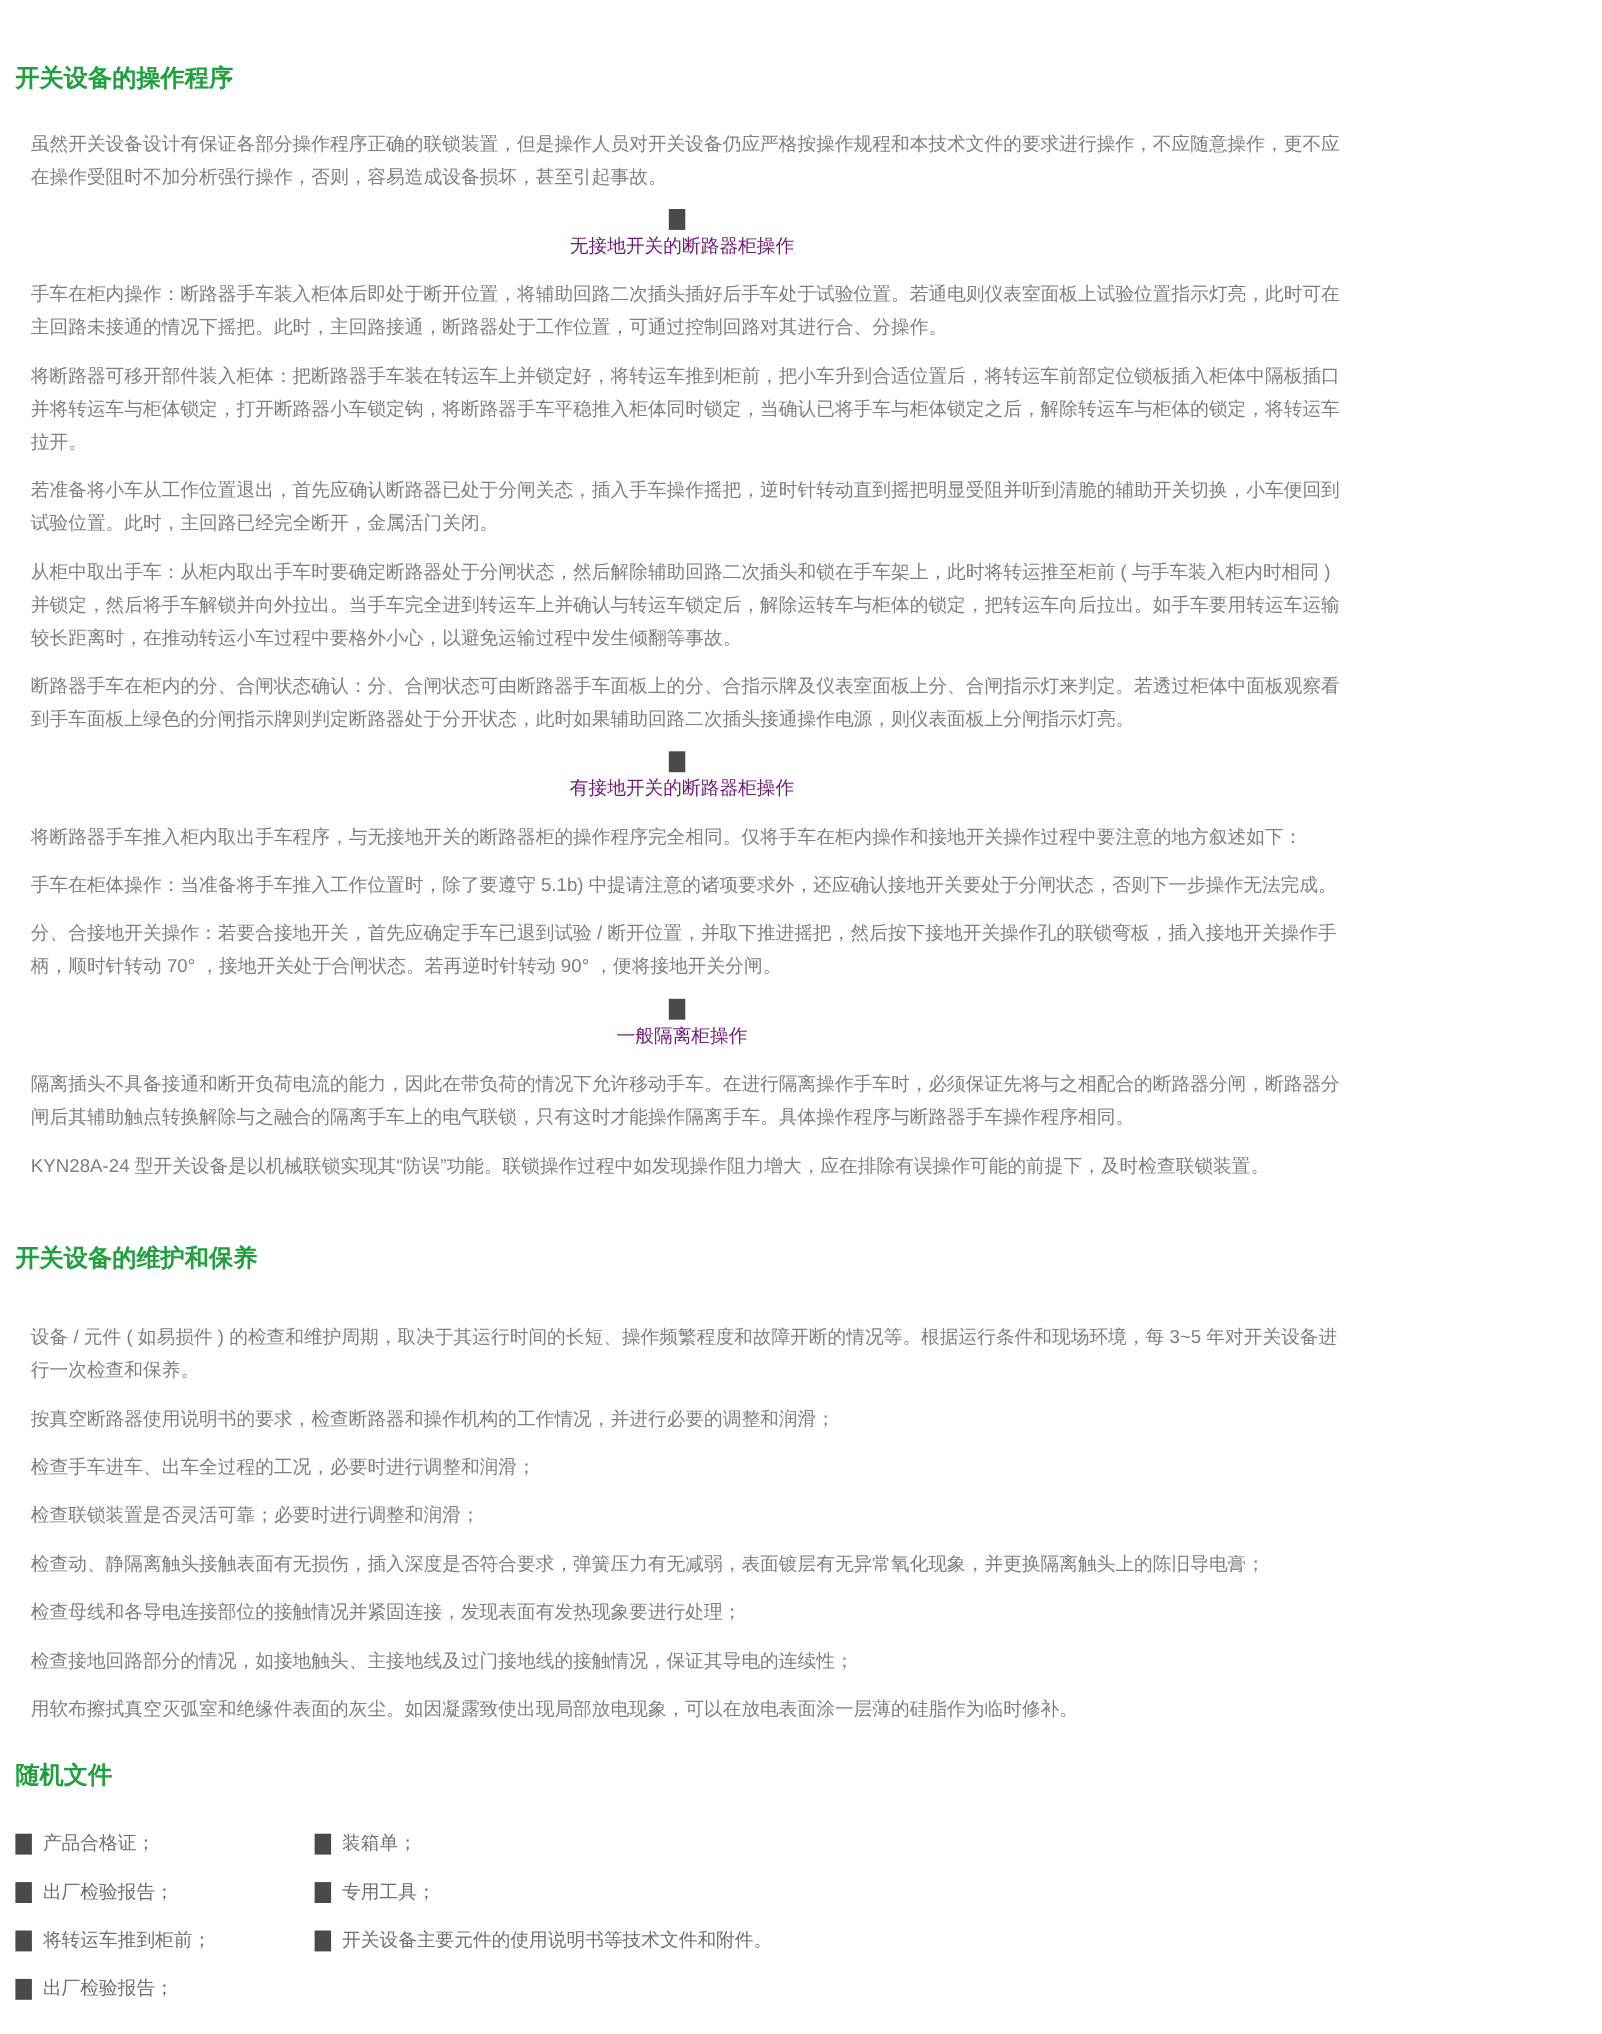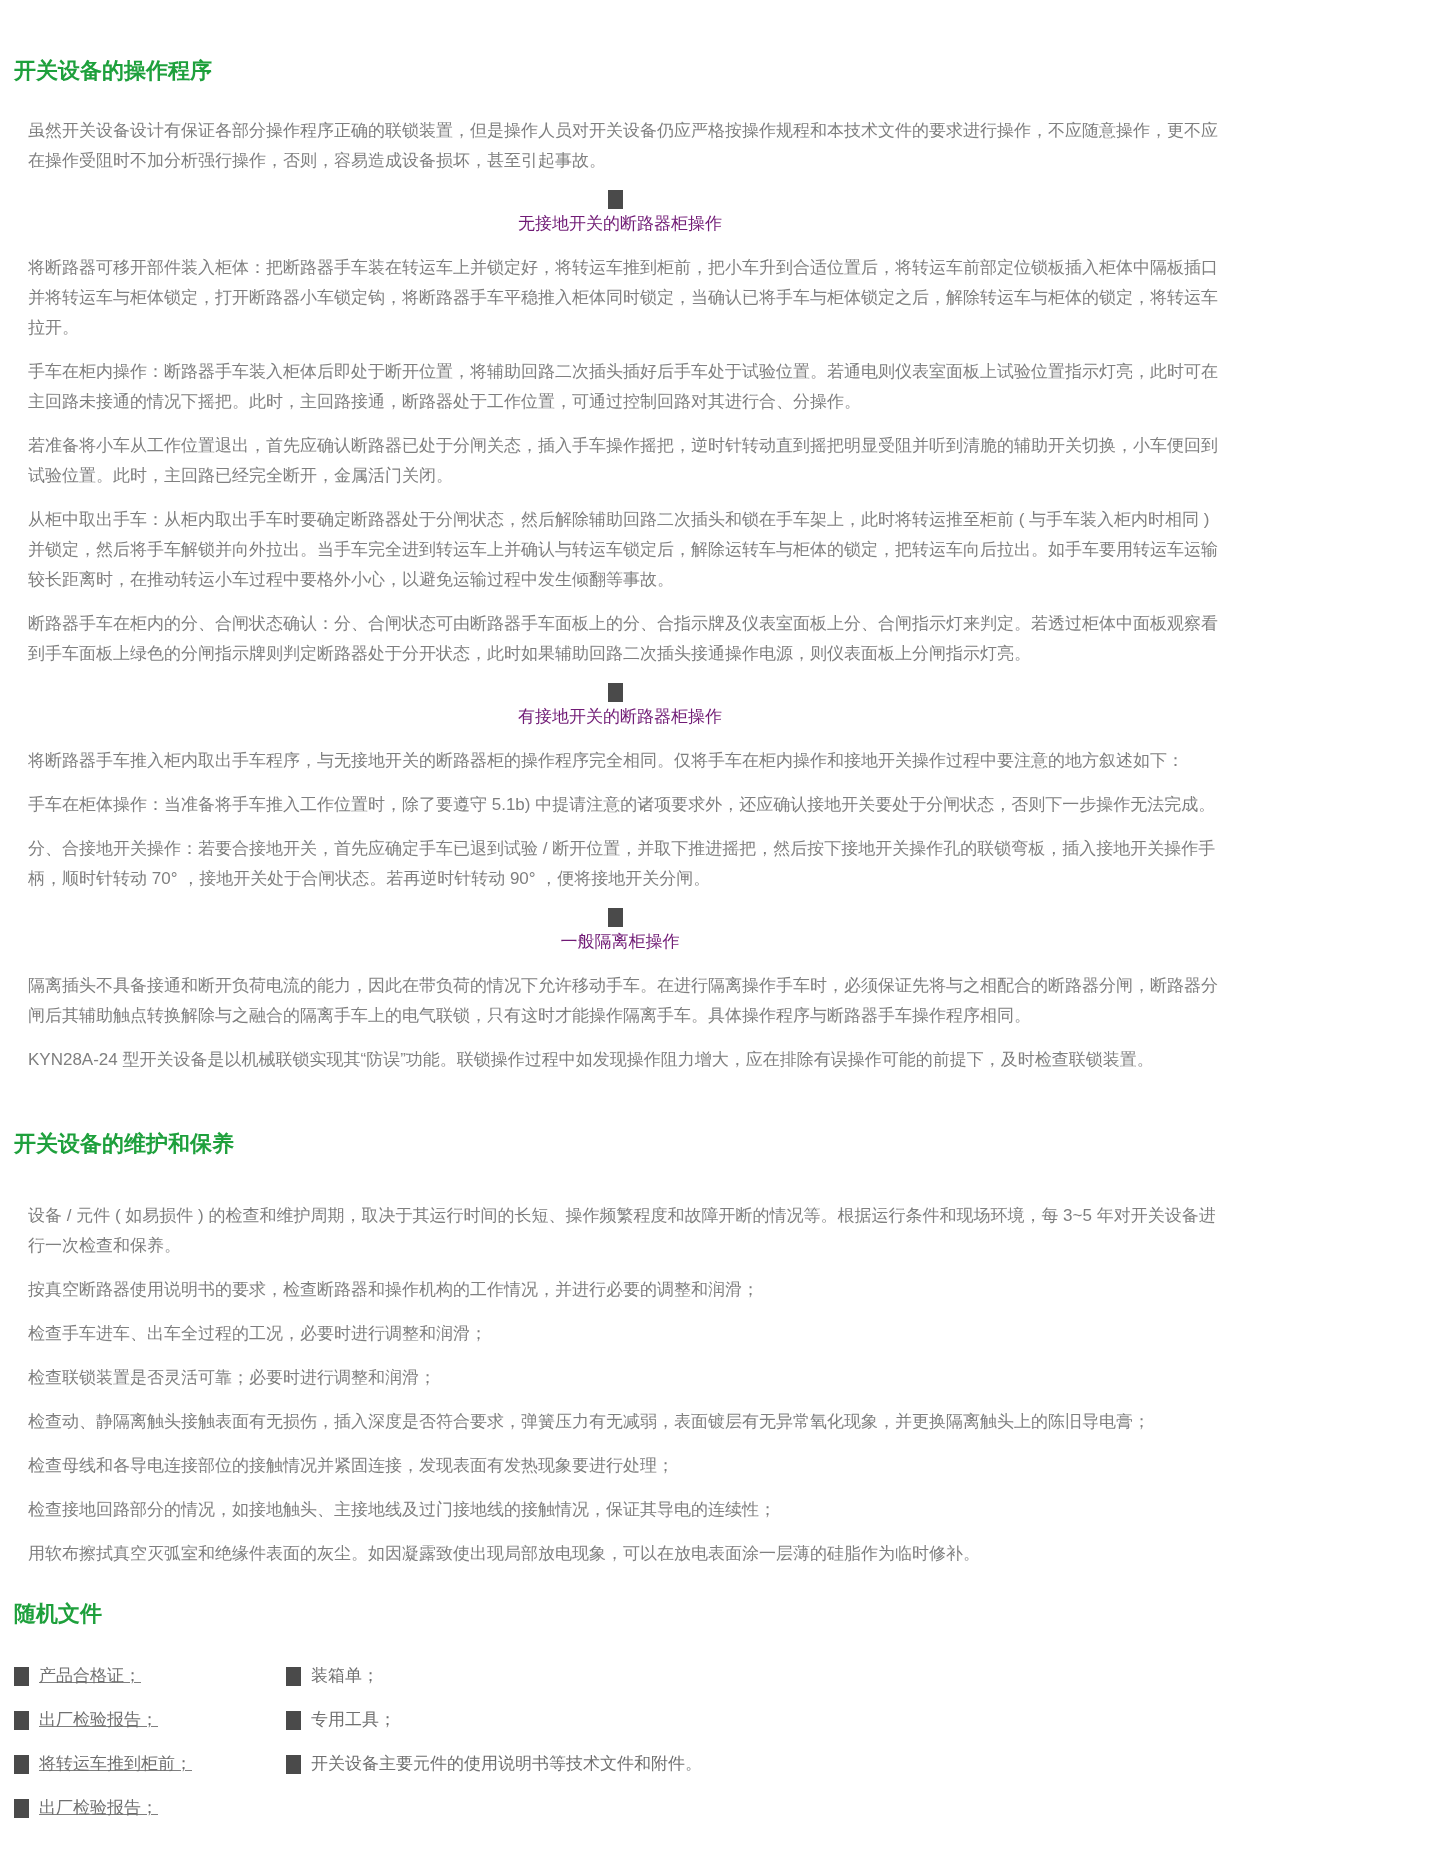--- a/index.html
+++ b/index.html
@@ -46,21 +46,21 @@
     height: 19px;
     background: #4a4a4a;
     margin-right: 10px;
     flex: 0 0 auto;
   }
   .docs-list {
     display: flex;
     align-items: flex-start;
   }
   .docs-col { display: block; }
-  .docs-col.col1 { width: 272px; flex: 0 0 auto; text-decoration: underline; }
+  .docs-col.col1 { width: 272px; flex: 0 0 auto; }
   .doc-item {
     font-size: 17px;
     line-height: 30px;
     margin: 0 0 14px 0;
     color: #6f6f6f;
     display: flex;
     align-items: center;
   }
 </style>
 </head>
@@ -71,22 +71,22 @@
   <section>
     <h1 class="green-heading">开关设备的操作程序</h1>
 
     <p class="body-p">虽然开关设备设计有保证各部分操作程序正确的联锁装置，但是操作人员对开关设备仍应严格按操作规程和本技术文件的要求进行操作，不应随意操作，更不应在操作受阻时不加分析强行操作，否则，容易造成设备损坏，甚至引起事故。</p>
 
     <div class="bullet-line">
       <span class="sq"></span>
       <span>无接地开关的断路器柜操作</span>
     </div>
 
+    <p class="body-p">手车在柜内操作：断路器手车装入柜体后即处于断开位置，将辅助回路二次插头插好后手车处于试验位置。若通电则仪表室面板上试验位置指示灯亮，此时可在主回路未接通的情况下摇把。此时，主回路接通，断路器处于工作位置，可通过控制回路对其进行合、分操作。</p>
     <p class="body-p">将断路器可移开部件装入柜体：把断路器手车装在转运车上并锁定好，将转运车推到柜前，把小车升到合适位置后，将转运车前部定位锁板插入柜体中隔板插口并将转运车与柜体锁定，打开断路器小车锁定钩，将断路器手车平稳推入柜体同时锁定，当确认已将手车与柜体锁定之后，解除转运车与柜体的锁定，将转运车拉开。</p>
-    <p class="body-p">手车在柜内操作：断路器手车装入柜体后即处于断开位置，将辅助回路二次插头插好后手车处于试验位置。若通电则仪表室面板上试验位置指示灯亮，此时可在主回路未接通的情况下摇把。此时，主回路接通，断路器处于工作位置，可通过控制回路对其进行合、分操作。</p>
     <p class="body-p">若准备将小车从工作位置退出，首先应确认断路器已处于分闸关态，插入手车操作摇把，逆时针转动直到摇把明显受阻并听到清脆的辅助开关切换，小车便回到试验位置。此时，主回路已经完全断开，金属活门关闭。</p>
     <p class="body-p">从柜中取出手车：从柜内取出手车时要确定断路器处于分闸状态，然后解除辅助回路二次插头和锁在手车架上，此时将转运推至柜前 ( 与手车装入柜内时相同 ) 并锁定，然后将手车解锁并向外拉出。当手车完全进到转运车上并确认与转运车锁定后，解除运转车与柜体的锁定，把转运车向后拉出。如手车要用转运车运输较长距离时，在推动转运小车过程中要格外小心，以避免运输过程中发生倾翻等事故。</p>
     <p class="body-p">断路器手车在柜内的分、合闸状态确认：分、合闸状态可由断路器手车面板上的分、合指示牌及仪表室面板上分、合闸指示灯来判定。若透过柜体中面板观察看到手车面板上绿色的分闸指示牌则判定断路器处于分开状态，此时如果辅助回路二次插头接通操作电源，则仪表面板上分闸指示灯亮。</p>
 
     <div class="bullet-line">
       <span class="sq"></span>
       <span>有接地开关的断路器柜操作</span>
     </div>
 
     <p class="body-p">将断路器手车推入柜内取出手车程序，与无接地开关的断路器柜的操作程序完全相同。仅将手车在柜内操作和接地开关操作过程中要注意的地方叙述如下：</p>

